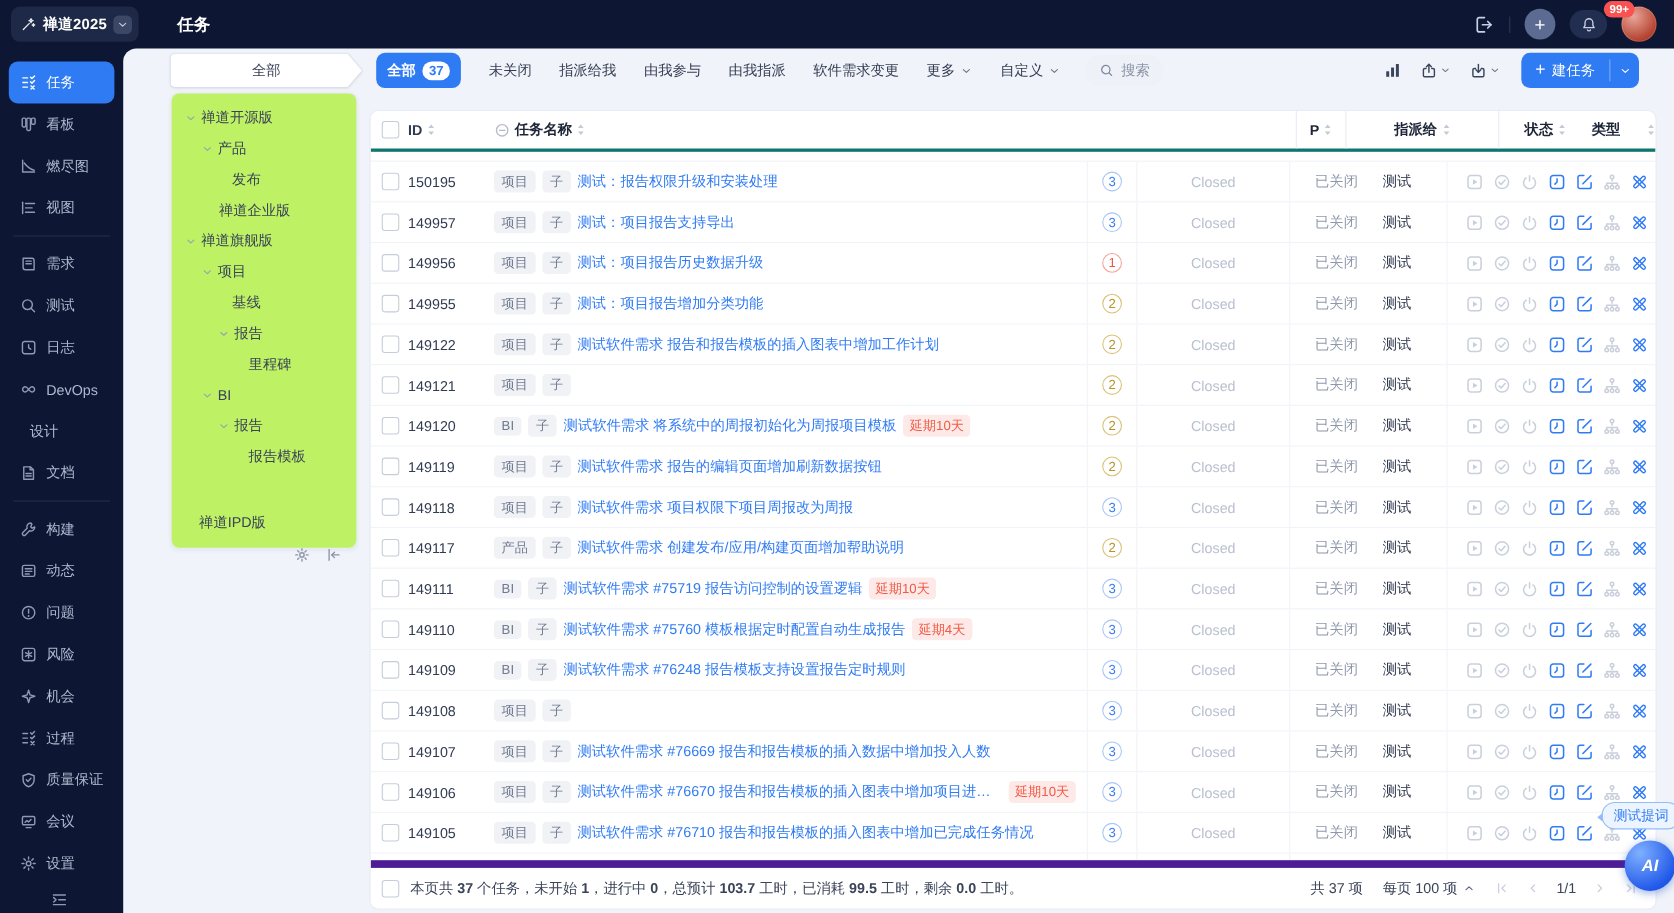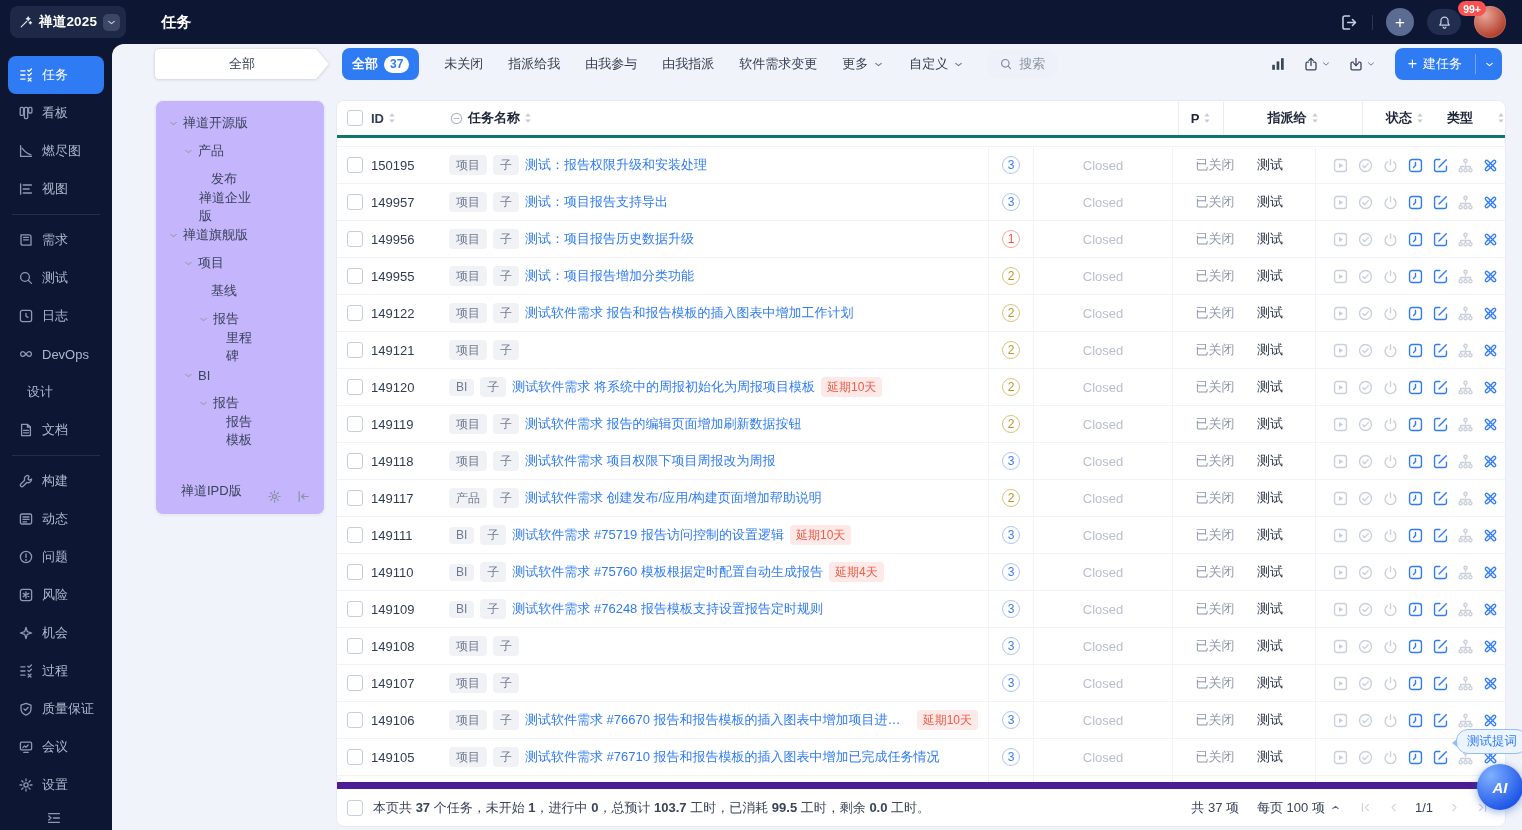--- a/index.html
+++ b/index.html
@@ -32,21 +32,21 @@
   .sitem.active{margin:0 8px;padding-left:10px;background:#2f7bf4;border-radius:8px;color:#fff}
   .sitem.active .sic{color:#fff}
   .sitem.noicon{padding-left:27px}
   .sdiv{height:1px;background:#232e4c;margin:6px 12px;flex-shrink:0}
   .sfold{margin-top:2px;padding-left:46px;height:24px;display:flex;align-items:center;color:#8d99b5;cursor:pointer}
   .sfold .ic{width:16px;height:16px}
 
   
   .main{position:absolute;top:44px;left:112px;right:0;bottom:0;background:#f0f3f9;border-top-left-radius:12px;overflow:hidden}
 
-  .toolbar{position:absolute;top:0;left:0;right:4px;height:40px;display:flex;align-items:center;padding:0 16px 0 43px;box-sizing:border-box}
+  .toolbar{position:absolute;top:0;left:0;right:16px;height:40px;display:flex;align-items:center;padding:0 16px 0 43px;box-sizing:border-box}
   .scope{position:relative;width:174px;height:30px;flex-shrink:0;filter:drop-shadow(0 0 1px #c9d1df) drop-shadow(0 1px 1px rgba(70,90,140,.12));cursor:pointer}
   .scope-inner{position:absolute;inset:0;background:#fff;clip-path:polygon(0 0,calc(100% - 13px) 0,100% 50%,calc(100% - 13px) 100%,0 100%);border-radius:4px;display:flex;align-items:center;justify-content:center;font-size:13px;color:#333c52}
   .tabs{margin-left:13px;display:flex;align-items:center;gap:25px}
   .tab{font-size:13px;color:#333c52;display:flex;align-items:center;gap:5px;cursor:pointer;white-space:nowrap}
   .tab.active{background:#2f7bf4;color:#fff;border-radius:8px;padding:7px 10px;font-weight:bold;gap:6px}
   .tab .cnt{background:#fff;color:#2f7bf4;border-radius:9px;padding:0 6px;font-size:12px;font-weight:bold;line-height:17px}
   .tab .chev{width:11px;height:11px;color:#6b768d}
   .search{margin-left:22px;height:28px;border-radius:14px;background:#eef1f7;display:flex;align-items:center;gap:6px;padding:0 13px;color:#8a93a6;font-size:13px;cursor:pointer}
   .search .ic{width:14px;height:14px;color:#7d88a2}
   .acts{margin-left:auto;display:flex;align-items:center;gap:17px;color:#39455c}
@@ -54,21 +54,21 @@
   .act .ic{width:16px;height:16px}
   .act .chev{width:10px;height:10px;color:#6b768d}
   .create{display:flex;height:32px;border-radius:8px;overflow:hidden;background:#2f7bf4;color:#fff;font-size:13px;cursor:pointer;margin-left:2px}
   .create-main{display:flex;align-items:center;gap:6px;padding:0 13px}
   .create-main .plus{font-size:16px;line-height:1}
   .create-sep{width:1px;background:rgba(255,255,255,.35);margin:6px 0}
   .create-chev{width:26px;display:flex;align-items:center;justify-content:center}
   .create-chev .ic{width:11px;height:11px}
 
   
-  .tree{position:absolute;top:56px;left:43px;width:170px;height:415px;background:#c4b5fd;border:1px solid #e7ebf3;border-radius:8px;box-sizing:border-box;box-shadow:0 1px 3px rgba(30,40,80,.05);display:flex;flex-direction:row;padding-top:8px}
+  .tree{position:absolute;top:40px;left:43px;width:170px;height:415px;background:#bef264;border:1px solid #e7ebf3;border-radius:8px;box-sizing:border-box;box-shadow:0 1px 3px rgba(30,40,80,.05);display:flex;flex-direction:column;padding-top:8px}
   .titem{height:28px;display:flex;align-items:center;gap:2px;font-size:13px;color:#3a4358;cursor:pointer;flex-shrink:0}
   .tchev{width:15px;height:15px;color:#98a1b3;flex-shrink:0}
   .tchev svg{width:11px;height:11px;margin:auto}
   .tree-footer{margin-top:auto;display:flex;justify-content:flex-end;gap:14px;padding:8px 13px 10px;color:#8a93a6}
   .tree-footer .ic{width:15px;height:15px;cursor:pointer}
 
   
   .tablep{position:absolute;top:56px;left:224px;width:1170px;height:727px;background:#fff;border:1px solid #e7ebf3;border-radius:8px;box-sizing:border-box;display:flex;flex-direction:column;overflow:hidden}
   .cell{display:flex;align-items:center;box-sizing:border-box;height:100%}
   .c-check{width:34px;padding-left:10px;flex-shrink:0}
@@ -1616,20 +1616,21 @@
     </div>
   </div>
           <div class="row">
     <div class="cell c-check">
               <span class="cb"></span>
             </div>
     <div class="cell c-id">149107</div>
     <div class="cell c-name">
       <span class="pill t0">项目</span>
       <span class="pill t1">子</span>
+      <a class="task-link">测试软件需求 #76669 报告和报告模板的插入数据中增加投入人数</a>
 
     </div>
     <div class="cell c-p bl">
               <span class="pri p-3">3</span>
             </div>
     <div class="cell c-assign bl assignee">Closed</div>
     <div class="cell c-status bl statusv">已关闭</div>
     <div class="cell c-type typev">测试</div>
     <div class="cell c-ops bl">
       <span class="ops">

